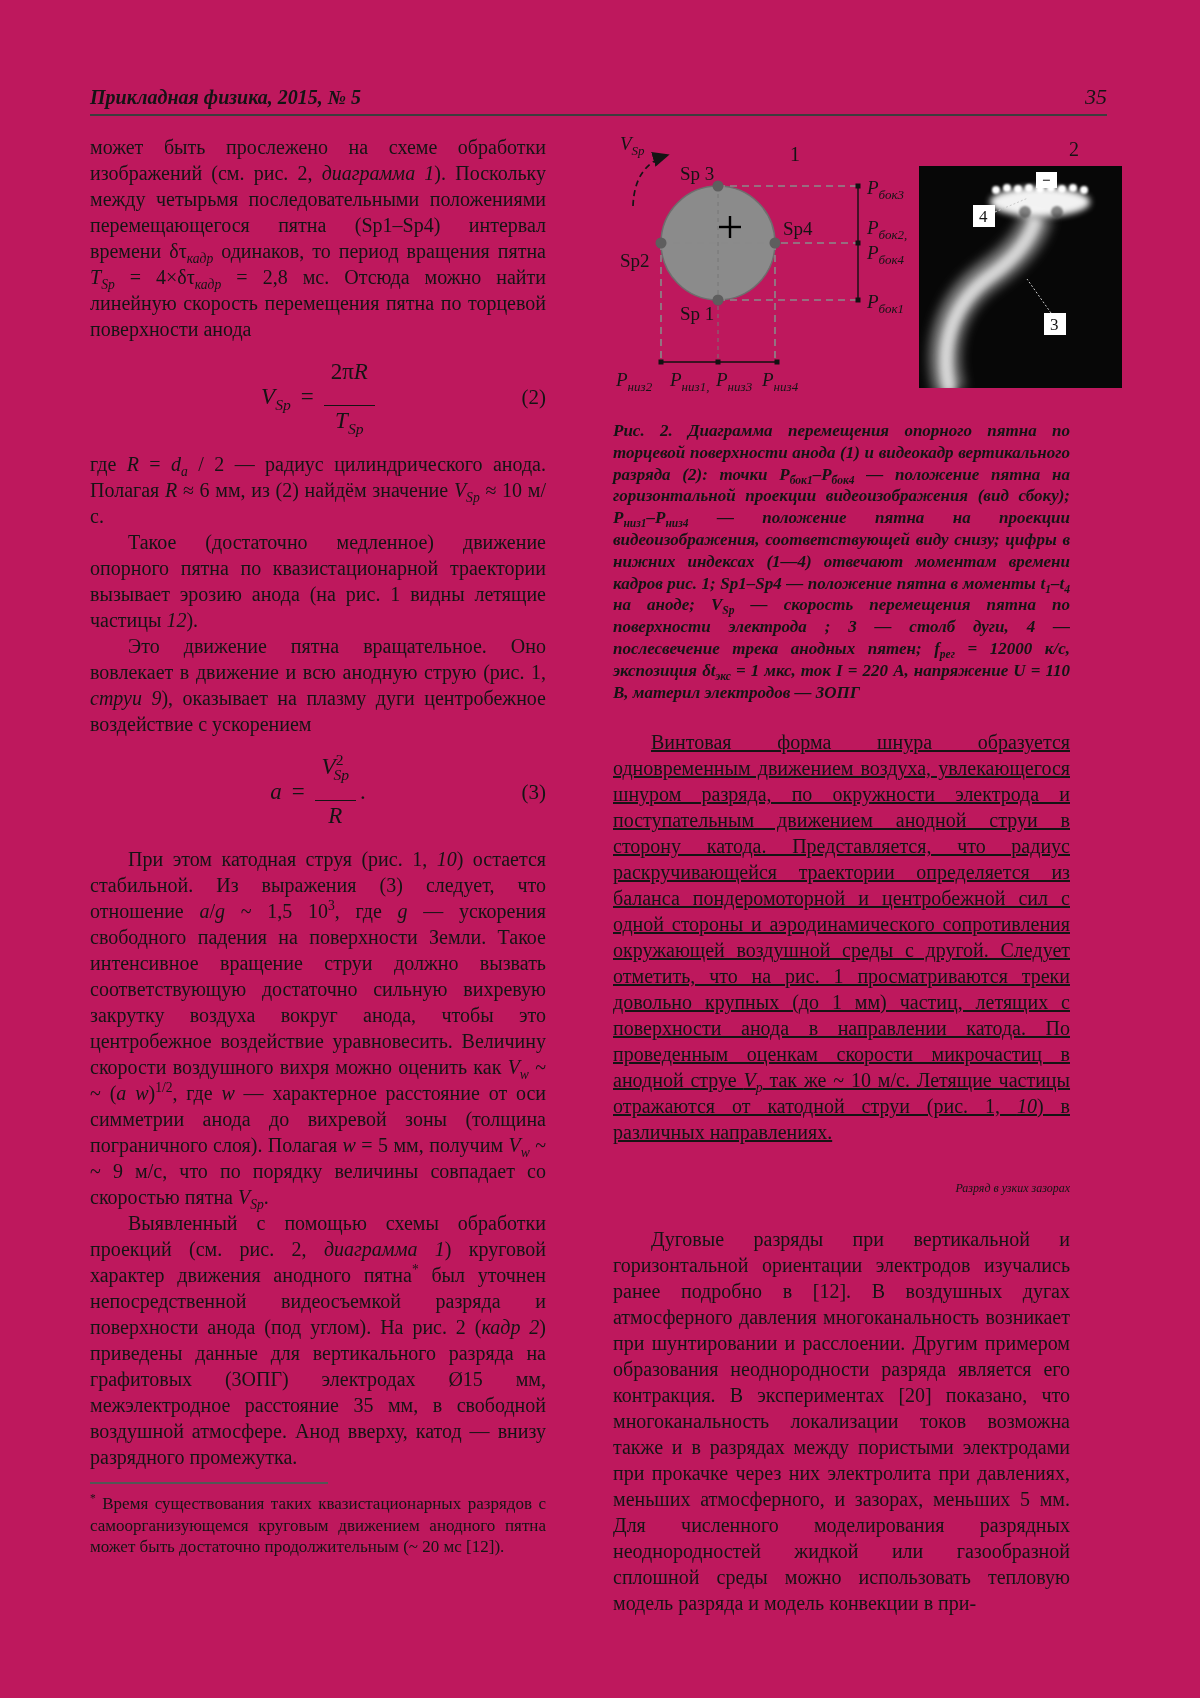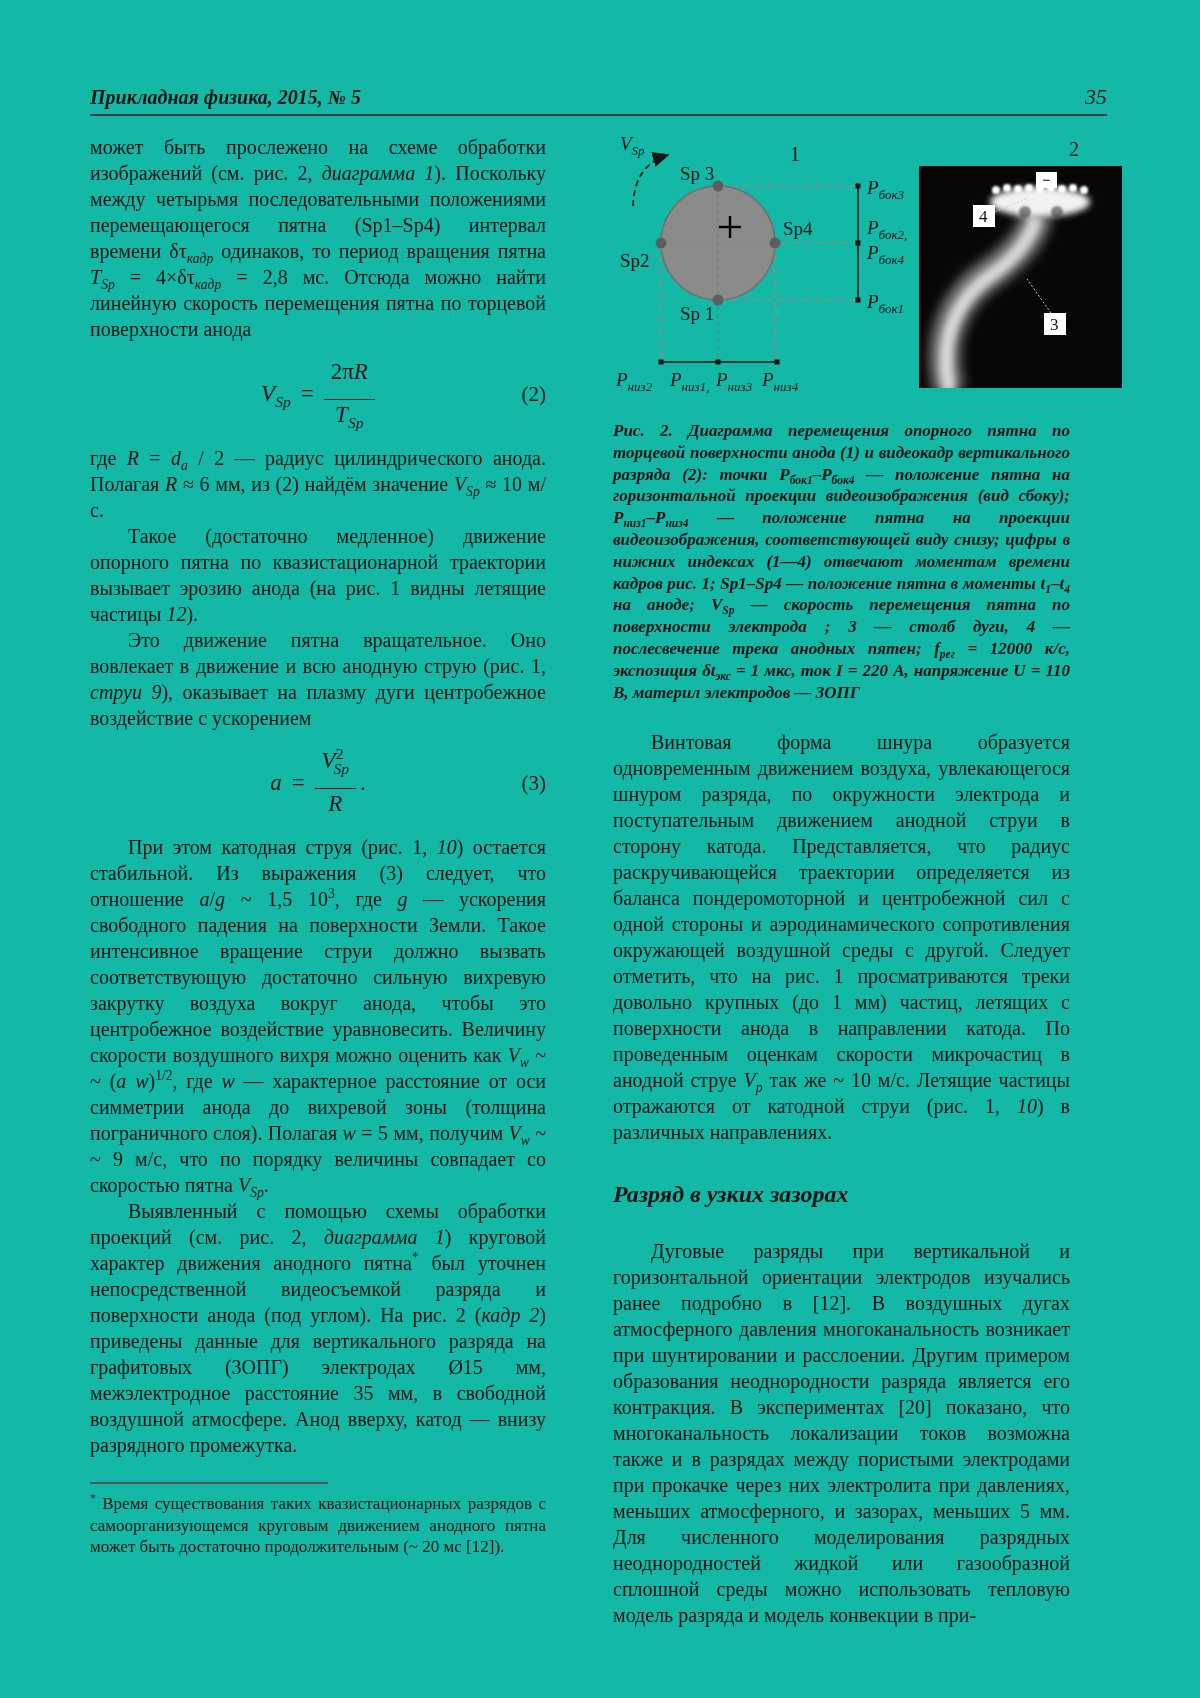--- a/index.html
+++ b/index.html
@@ -1,16 +1,16 @@
 <!DOCTYPE html>
 <html lang="ru"><head>
 <meta charset="utf-8">
 <style>
   html,body{margin:0;padding:0;background:#ffffff;}
-  .page{position:relative;width:1200px;height:1698px;background:#14b8a6;overflow:hidden;
+  .page{position:relative;width:1200px;height:1698px;background:#be185d;overflow:hidden;
         font-family:"Liberation Serif", "DejaVu Serif", serif;color:#141414;}
 
   
   .hdr{position:absolute;left:90px;top:84px;width:1017px;display:flex;
        justify-content:space-between;align-items:baseline;}
   .hdr .journal{font-style:italic;font-weight:bold;font-size:20px;}
   .hdr .pageno{font-style:italic;font-weight:normal;font-size:22px;}
   .head-rule{position:absolute;left:90px;top:114px;width:1017px;height:0;
              border-top:2.5px solid #3d3d3d;}
 
@@ -24,37 +24,37 @@
   .j{text-align:justify;}
   .ind{text-indent:38px;}
   sub,sup{font-size:68%;line-height:0;}
 
   
   .eq{position:relative;display:flex;justify-content:center;align-items:center;
       margin:17px 0 17px 0;font-size:23px;}
   .eq-main{display:flex;align-items:center;}
   .eq-eq{margin:0 10px;}
   .frac{display:inline-flex;flex-direction:column;text-align:center;vertical-align:middle;}
-  .frac .fnum{display:block;border-bottom:1.6px solid #141414;padding:0 7px 14px 7px;}
+  .frac .fnum{display:block;border-bottom:1.6px solid #141414;padding:0 7px 20px 7px;}
   .frac .fden{display:block;padding-top:2px;}
   .fnum.stack sub{margin-left:-10px;}
   .eq-tail{margin-left:4px;}
   .eq-num{position:absolute;right:0;top:50%;transform:translateY(-50%);font-size:21px;}
 
   
   .figure{position:absolute;left:600px;top:128px;width:535px;height:268px;}
   svg text{font-family:"Liberation Serif","DejaVu Serif",serif;fill:#141414;}
 
   
   .caption{font-size:17px;line-height:21.8px;font-weight:bold;font-style:italic;
            text-align:justify;}
 
-  .p7{margin-top:26px;}
-  .section-heading{margin:36px 0 30px 0;text-align:left;font-weight:bold;
-                   font-style:italic;font-size:24px;}
+  .p7{margin-top:26px;text-decoration:underline;}
+  .section-heading{margin:36px 0 30px 0;text-align:right;font-weight:normal;
+                   font-style:italic;font-size:12px;}
 
   
   .footnote{position:absolute;left:90px;top:1482px;width:456px;}
   .fn-rule{width:238px;border-top:2px solid #555;margin-bottom:9px;}
   .fn-text{font-size:17px;line-height:21.5px;text-align:justify;}
 </style>
 </head>
 <body>
 
 <div class="page">

